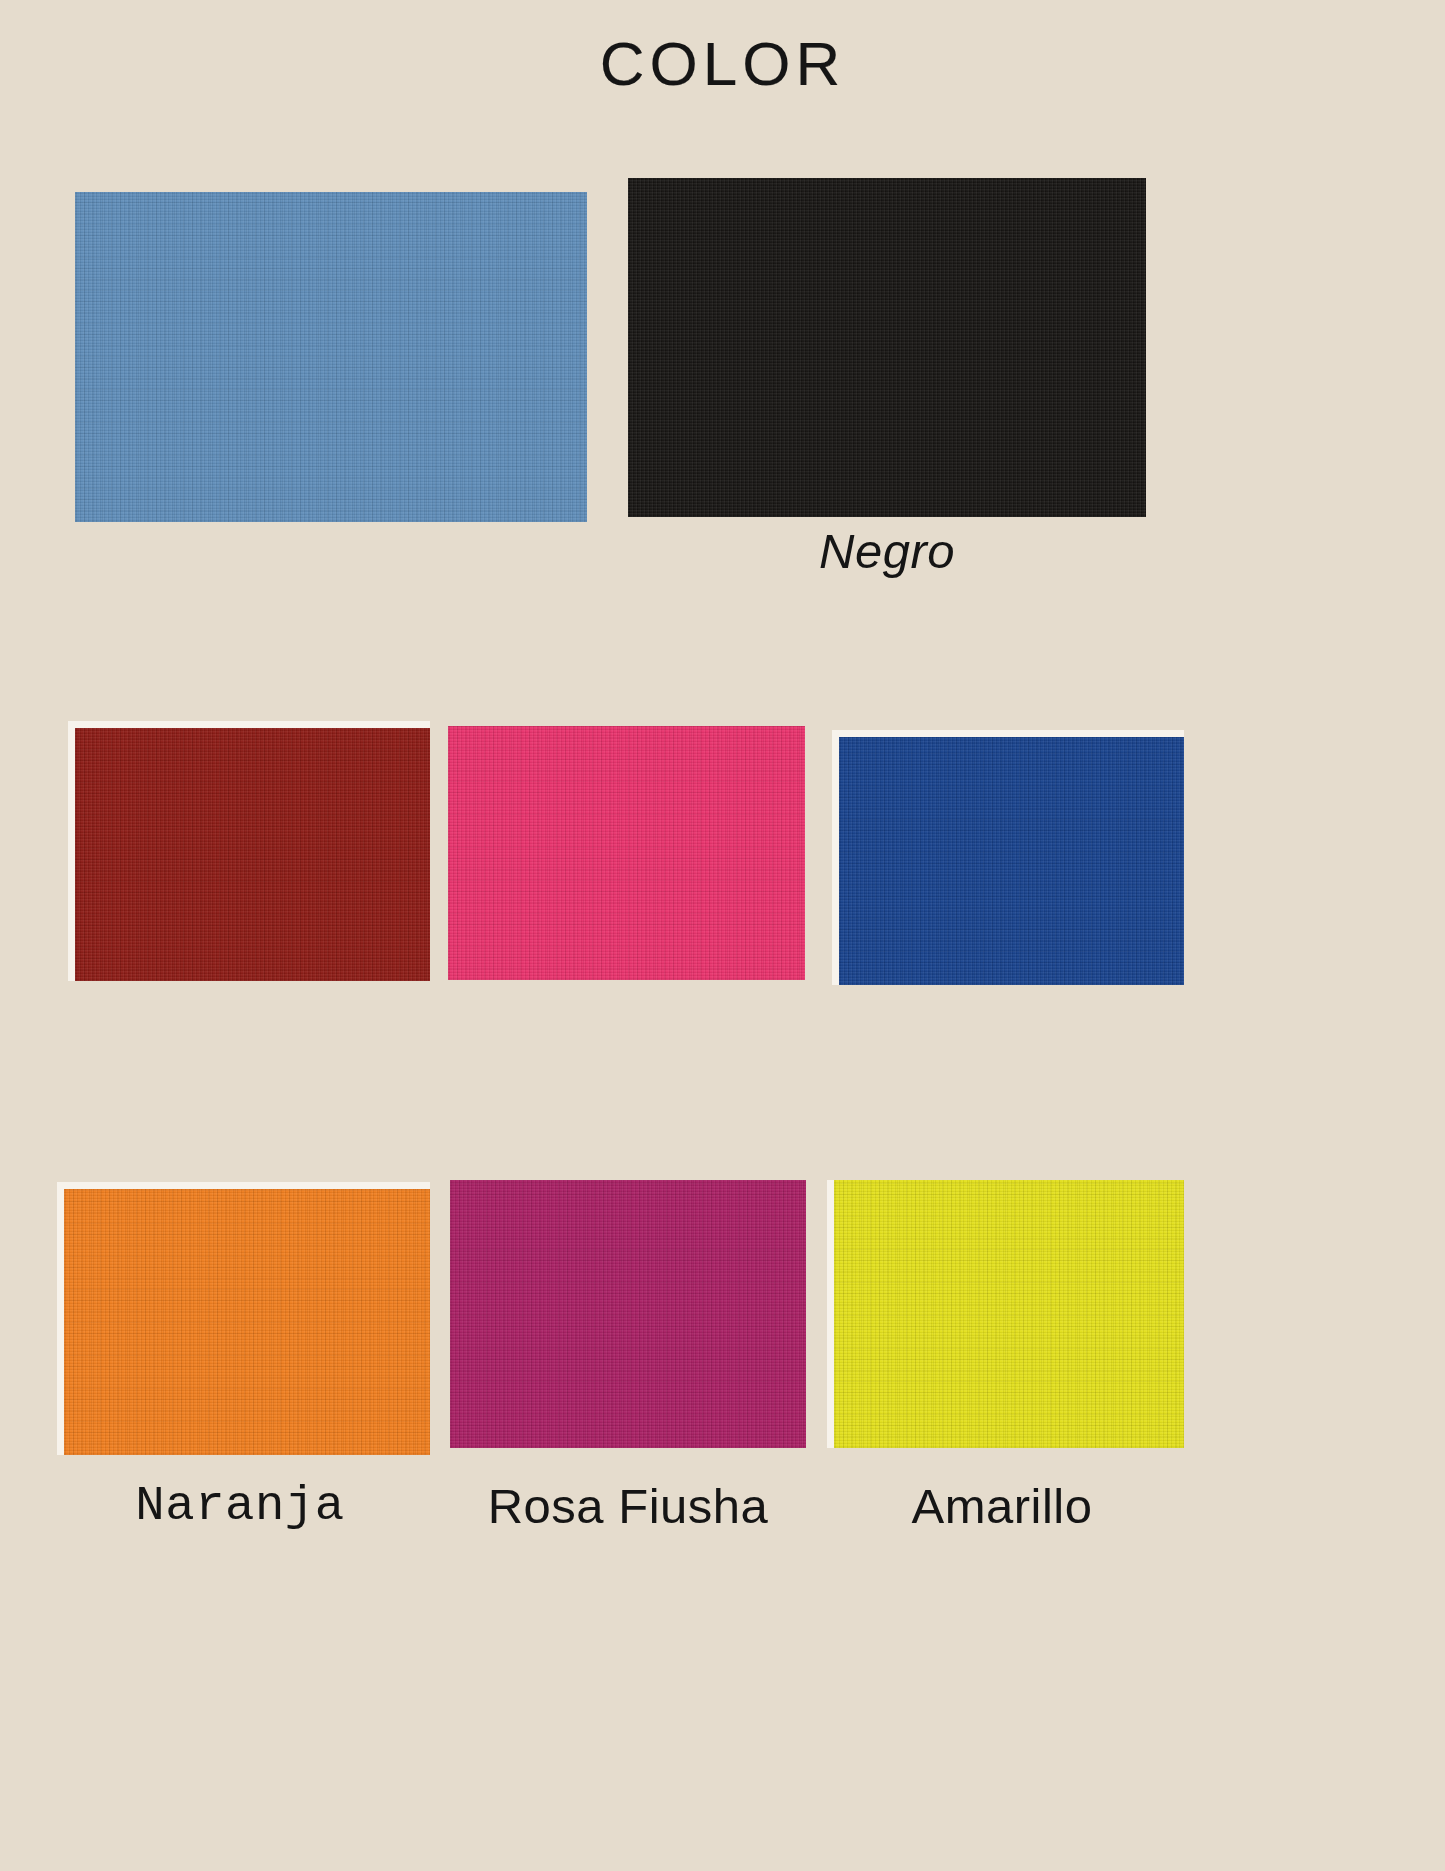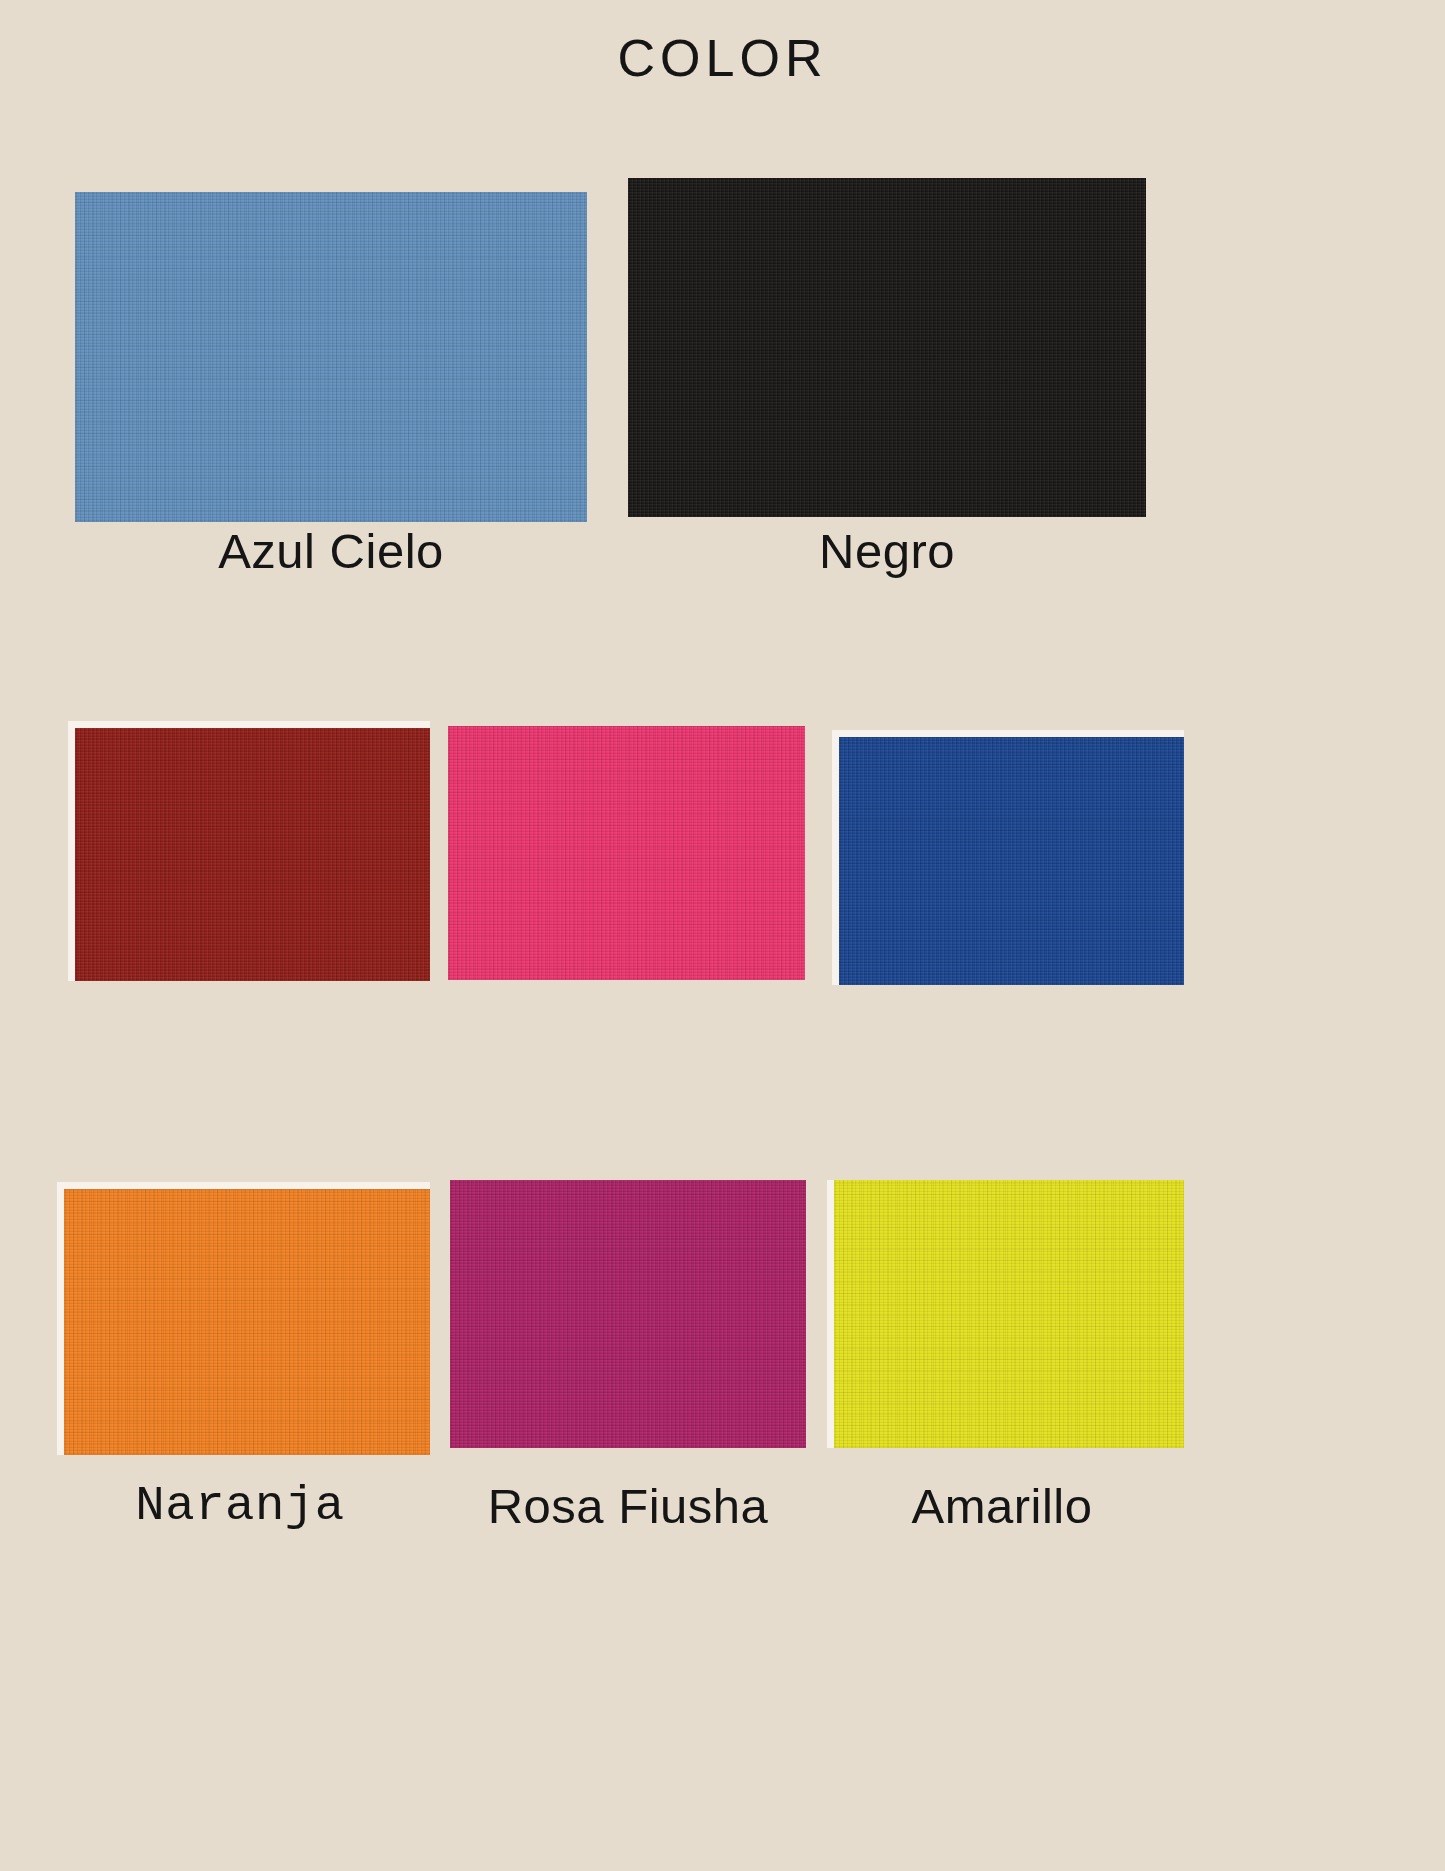--- a/index.html
+++ b/index.html
@@ -22,21 +22,21 @@
     background: #e5dccd;
   }
 
   .page-title {
     position: absolute;
     top: 30px;
     left: 0;
     width: 1445px;
     text-align: center;
     font-family: "Liberation Sans", sans-serif;
-    font-size: 52px;
+    font-size: 62px;
     font-weight: 300;
     letter-spacing: 5px;
     color: #151515;
     line-height: 1.1;
     -webkit-text-stroke: 0.1px #151515;
   }
 
   
   .swatch {
     position: absolute;
@@ -105,24 +105,23 @@
   }
 </style>
 </head>
 <body style="background-color: rgb(229, 220, 205);">
 
 <div class="page">
 
   <div class="page-title" style="color: rgb(21, 21, 21);">COLOR</div>
 
   <div class="swatch" id="sw-0" style="left: 75px; top: 192px; width: 512px; height: 330px; background-color: rgb(94, 140, 184);"></div>
-  <div class="swatch-label" style="left: 75px; top: 527px; width: 512px; color: rgb(21, 21, 21);">Azul Cielo</div>
 
   <div class="swatch" id="sw-1" style="left: 628px; top: 178px; width: 518px; height: 339px; background-color: rgb(22, 20, 18);"></div>
-  <div class="swatch-label" style="left: 628px; top: 527px; width: 518px; color: rgb(21, 21, 21);">Negro</div>
+  <div class="swatch-label" style="left: 628px; top: 527px; width: 518px; color: rgb(21, 21, 21); font-style: italic;">Negro</div>
 
   <div class="swatch edge-top edge-left" id="sw-2" style="left: 68px; top: 721px; width: 355px; height: 253px; background-color: rgb(139, 26, 20);"></div>
 
   <div class="swatch" id="sw-3" style="left: 448px; top: 726px; width: 357px; height: 254px; background-color: rgb(232, 49, 107);"></div>
 
   <div class="swatch edge-top edge-left" id="sw-4" style="left: 832px; top: 730px; width: 345px; height: 248px; background-color: rgb(23, 65, 140);"></div>
 
   <div class="swatch edge-top edge-left" id="sw-5" style="left: 57px; top: 1182px; width: 366px; height: 266px; background-color: rgb(239, 125, 30);"></div>
   <div class="swatch-label" style="left: 57px; top: 1482px; width: 366px; color: rgb(21, 21, 21); font-family: Liberation Mono, monospace;">Naranja</div>
 

